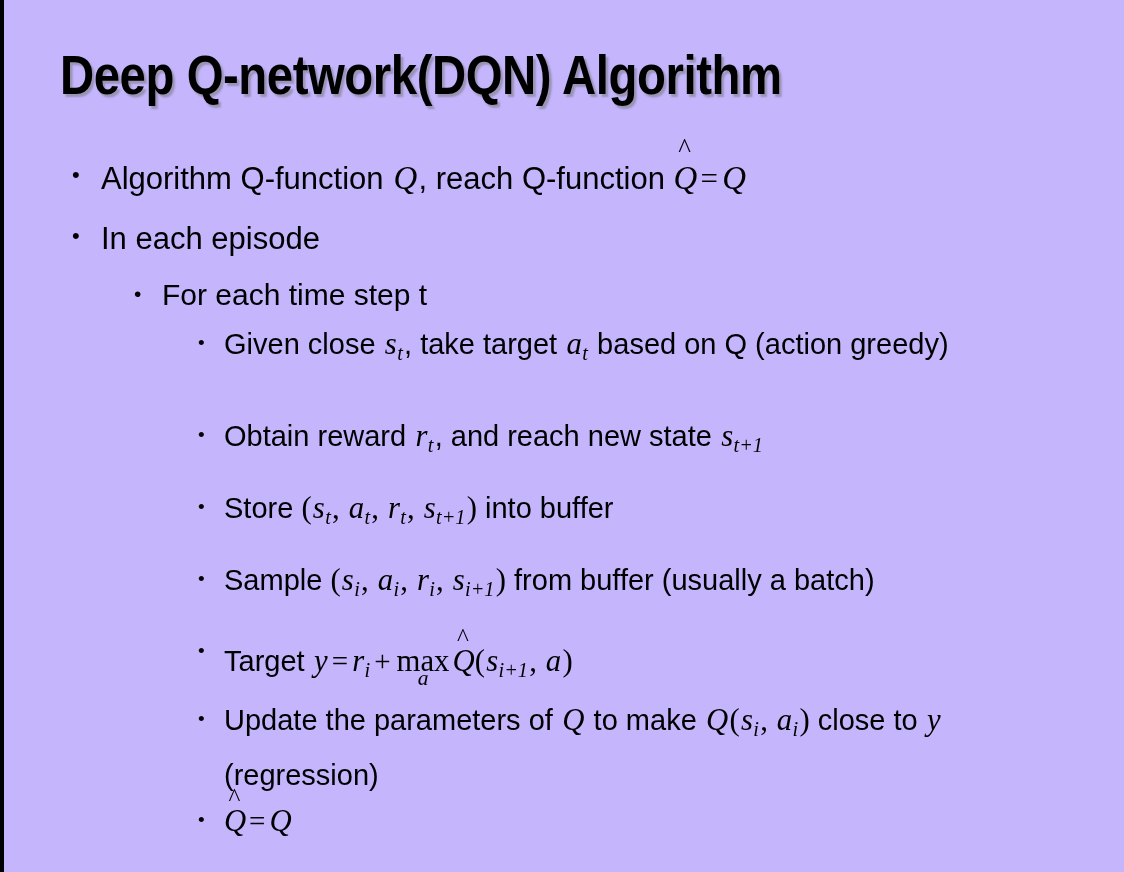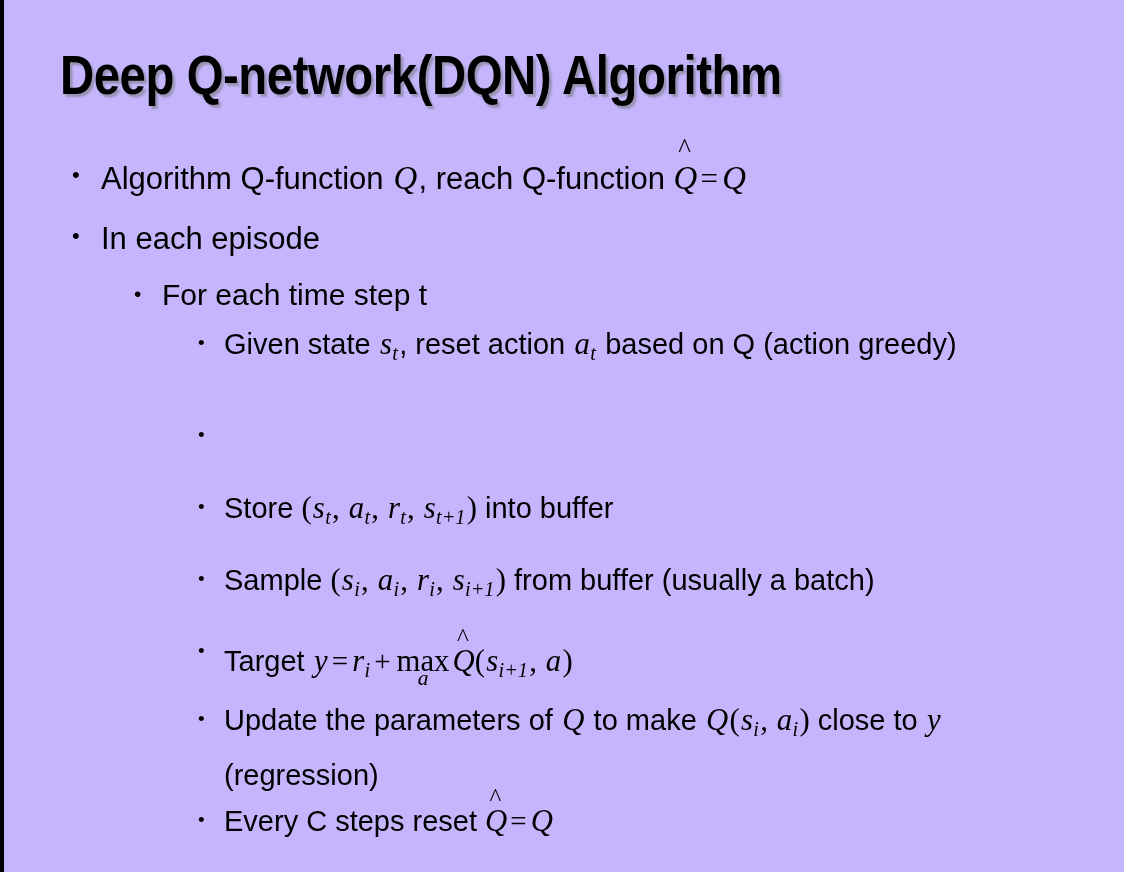--- a/index.html
+++ b/index.html
@@ -172,25 +172,26 @@
       <span class="content">In each episode</span>
     </div>
 
     <div class="bullet-row lvl2">
       <span class="marker">•</span>
       <span class="content">For each time step t</span>
     </div>
 
     <div class="bullet-row lvl3 two-line">
       <span class="marker">•</span>
-      <span class="content"><span>Given state </span><span class="mathi"><span>s</span><span class="mathsub">t</span></span><span>, reset action </span><span class="mathi"><span>a</span><span class="mathsub">t</span></span><span> based on Q (action greedy)</span></span>
-    </div>
-
-    <div class="bullet-row lvl3 tall">
-      <span class="marker">•</span>
+      <span class="content"><span>Given close </span><span class="mathi"><span>s</span><span class="mathsub">t</span></span><span>, take target </span><span class="mathi"><span>a</span><span class="mathsub">t</span></span><span> based on Q (action greedy)</span></span>
+    </div>
+
+    <div class="bullet-row lvl3 tall">
+      <span class="marker">•</span>
+      <span class="content"><span>Obtain reward </span><span class="mathi"><span>r</span><span class="mathsub">t</span></span><span>, and reach new state </span><span class="mathi"><span>s</span><span class="mathsub">t+1</span></span></span>
     </div>
 
     <div class="bullet-row lvl3 tall">
       <span class="marker">•</span>
       <span class="content"><span>Store </span><span class="mathr">(</span><span class="mathi"><span>s</span><span class="mathsub">t</span></span><span class="mathr">, </span><span class="mathi"><span>a</span><span class="mathsub">t</span></span><span class="mathr">, </span><span class="mathi"><span>r</span><span class="mathsub">t</span></span><span class="mathr">, </span><span class="mathi"><span>s</span><span class="mathsub">t+1</span></span><span class="mathr">)</span><span> into buffer</span></span>
     </div>
 
     <div class="bullet-row lvl3 tall">
       <span class="marker">•</span>
       <span class="content"><span>Sample </span><span class="mathr">(</span><span class="mathi"><span>s</span><span class="mathsub">i</span></span><span class="mathr">, </span><span class="mathi"><span>a</span><span class="mathsub">i</span></span><span class="mathr">, </span><span class="mathi"><span>r</span><span class="mathsub">i</span></span><span class="mathr">, </span><span class="mathi"><span>s</span><span class="mathsub">i+1</span></span><span class="mathr">)</span><span> from buffer (usually a batch)</span></span>
@@ -201,17 +202,17 @@
       <span class="content"><span>Target </span><span class="mathi">y</span><span class="op">=</span><span class="mathi"><span>r</span><span class="mathsub">i</span></span><span class="op">+</span><span class="underset"><span>max</span><span class="limit">a</span></span><span class="hat-wrap"><span class="hat">^</span><span>Q</span></span><span class="mathr">(</span><span class="mathi"><span>s</span><span class="mathsub">i+1</span></span><span class="mathr">, </span><span class="mathi">a</span><span class="mathr">)</span></span>
     </div>
 
     <div class="bullet-row lvl3 two-line">
       <span class="marker">•</span>
       <span class="content"><span>Update the parameters of </span><span class="mathi">Q</span><span> to make </span><span class="mathi">Q</span><span class="mathr">(</span><span class="mathi"><span>s</span><span class="mathsub">i</span></span><span class="mathr">, </span><span class="mathi"><span>a</span><span class="mathsub">i</span></span><span class="mathr">)</span><span> close to </span><span class="mathi">y</span><span> (regression)</span></span>
     </div>
 
     <div class="bullet-row lvl3 tall">
       <span class="marker">•</span>
-      <span class="content"><span>Every C steps reset </span><span class="hat-wrap"><span class="hat">^</span><span>Q</span></span><span class="op">=</span><span class="mathi">Q</span></span>
+      <span class="content"><span class="hat-wrap"><span class="hat">^</span><span>Q</span></span><span class="op">=</span><span class="mathi">Q</span></span>
     </div>
 
   </div>
 </div>
 
 </body></html>

